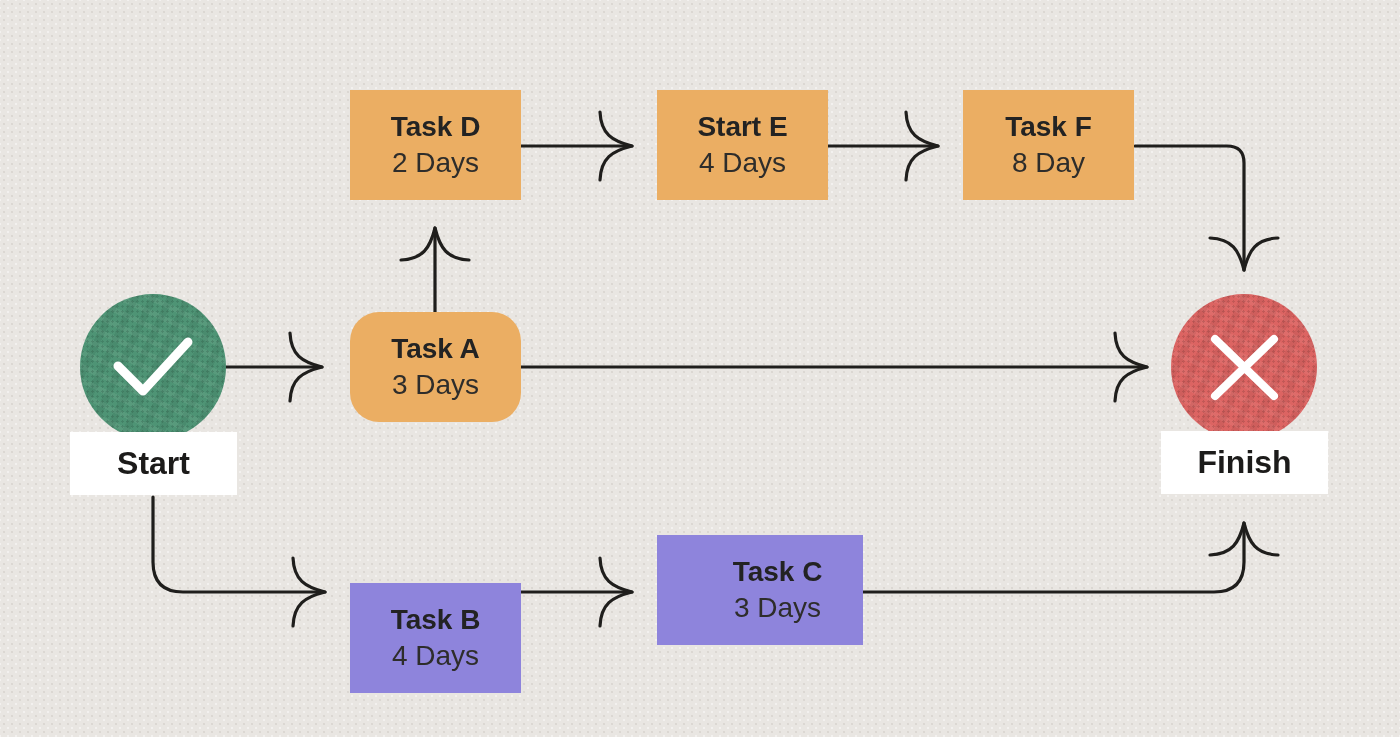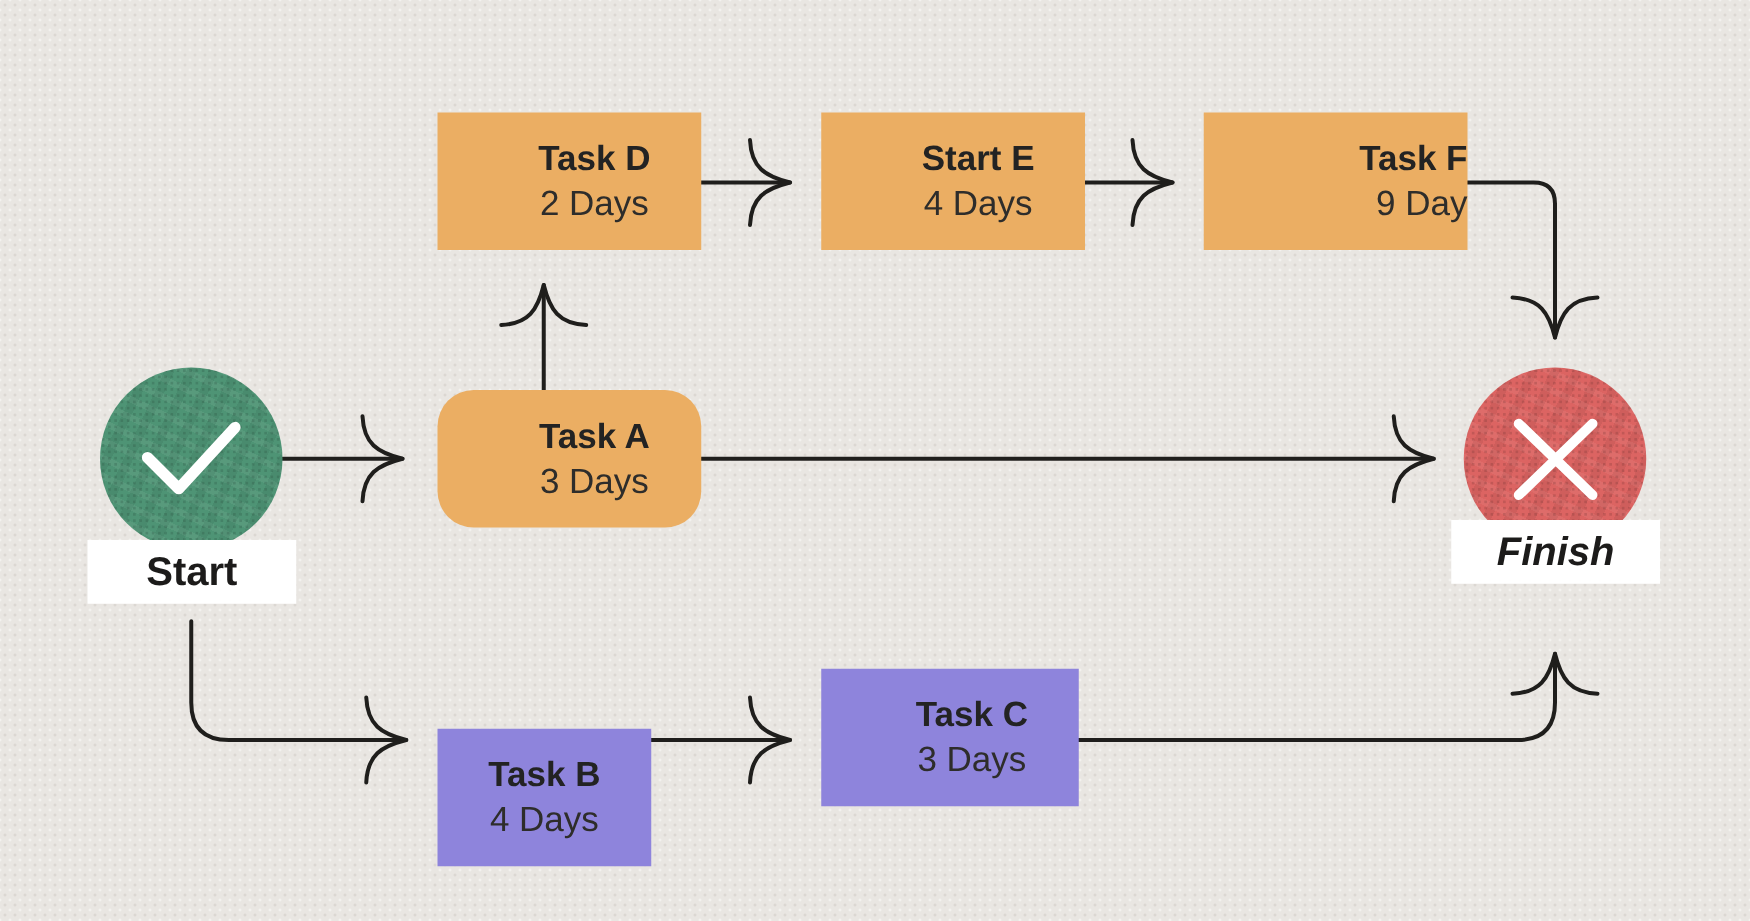--- a/index.html
+++ b/index.html
@@ -18,25 +18,25 @@
   svg.connectors{position:absolute;left:0;top:0;width:1400px;height:737px;}
   svg.connectors path{stroke:var(--line,#1f1e1c);stroke-width:3.2;fill:none;stroke-linecap:round;stroke-linejoin:round;}
 
   .task{
     position:absolute;width:171px;height:110px;
     display:flex;flex-direction:column;align-items:center;justify-content:center;
     text-align:center;color:#232323;line-height:1.28;
   }
   .task .t-name{font-size:28px;font-weight:700;}
   .task .t-dur{font-size:28px;font-weight:400;color:#2e2d2b;}
-  .task.orange{background:var(--orange,#ebae63);padding-left:40px;}
+  .task.orange{background:var(--orange,#ebae63);}
   .task.purple{background:var(--purple,#8e84dc);}
   #task-d{left:350px;top:90px;}
   #task-e{left:657px;top:90px;}
-  #task-f{left:963px;top:90px;align-items:flex-end;}
+  #task-f{left:963px;top:90px;}
   #task-a{left:350px;top:312px;border-radius:29px;}
   #task-b{left:350px;top:535px;margin-top:48px;}
   #task-c{left:657px;top:535px;padding-left:35px;}
 
   .node-circle{
     position:absolute;width:146px;height:146px;border-radius:50%;
     display:flex;align-items:center;justify-content:center;
   }
   .node-circle::after{
     content:"";position:absolute;inset:0;border-radius:50%;
@@ -45,26 +45,26 @@
       repeating-linear-gradient(115deg, rgba(0,0,0,0.10) 0 7px, transparent 7px 16px),
       repeating-linear-gradient(25deg, rgba(255,255,255,0.10) 0 5px, transparent 5px 13px);
     background-size:5px 5px,auto,auto;
     opacity:.55;
   }
   #start-circle{left:80px;top:294px;background:var(--green,#4e9475);}
   #finish-circle{left:1171px;top:294px;background:var(--red,#dc6462);}
   .node-circle svg{position:relative;z-index:1;}
 
   .node-label{
-    position:absolute;width:167px;height:51px;background:#ffffff;
+    position:absolute;width:167px;height:63px;background:#ffffff;
     display:flex;align-items:center;justify-content:center;
     font-size:32px;font-weight:700;color:#1c1b1a;z-index:2;
   }
   #start-label{left:70px;top:432px;}
-  #finish-label{left:1161px;top:416px;font-style:italic;}
+  #finish-label{left:1161px;top:431px;}
 </style>
 </head>
 <body>
 
 <div class="stage">
 
   <svg class="connectors" viewBox="0 0 1400 737">
     <defs>
       <path id="ah" d="M -32 -34 C -31 -12 -20 -5 0 0 C -20 5 -31 12 -32 34"></path>
     </defs>
@@ -119,16 +119,16 @@
   <div class="task orange" id="task-d">
     <div class="t-name">Task D</div>
     <div class="t-dur">2 Days</div>
   </div>
   <div class="task orange" id="task-e">
     <div class="t-name">Start E</div>
     <div class="t-dur">4 Days</div>
   </div>
   <div class="task orange" id="task-f">
     <div class="t-name">Task F</div>
-    <div class="t-dur">9 Day</div>
+    <div class="t-dur">8 Day</div>
   </div>
 
 </div>
 
 </body></html>

